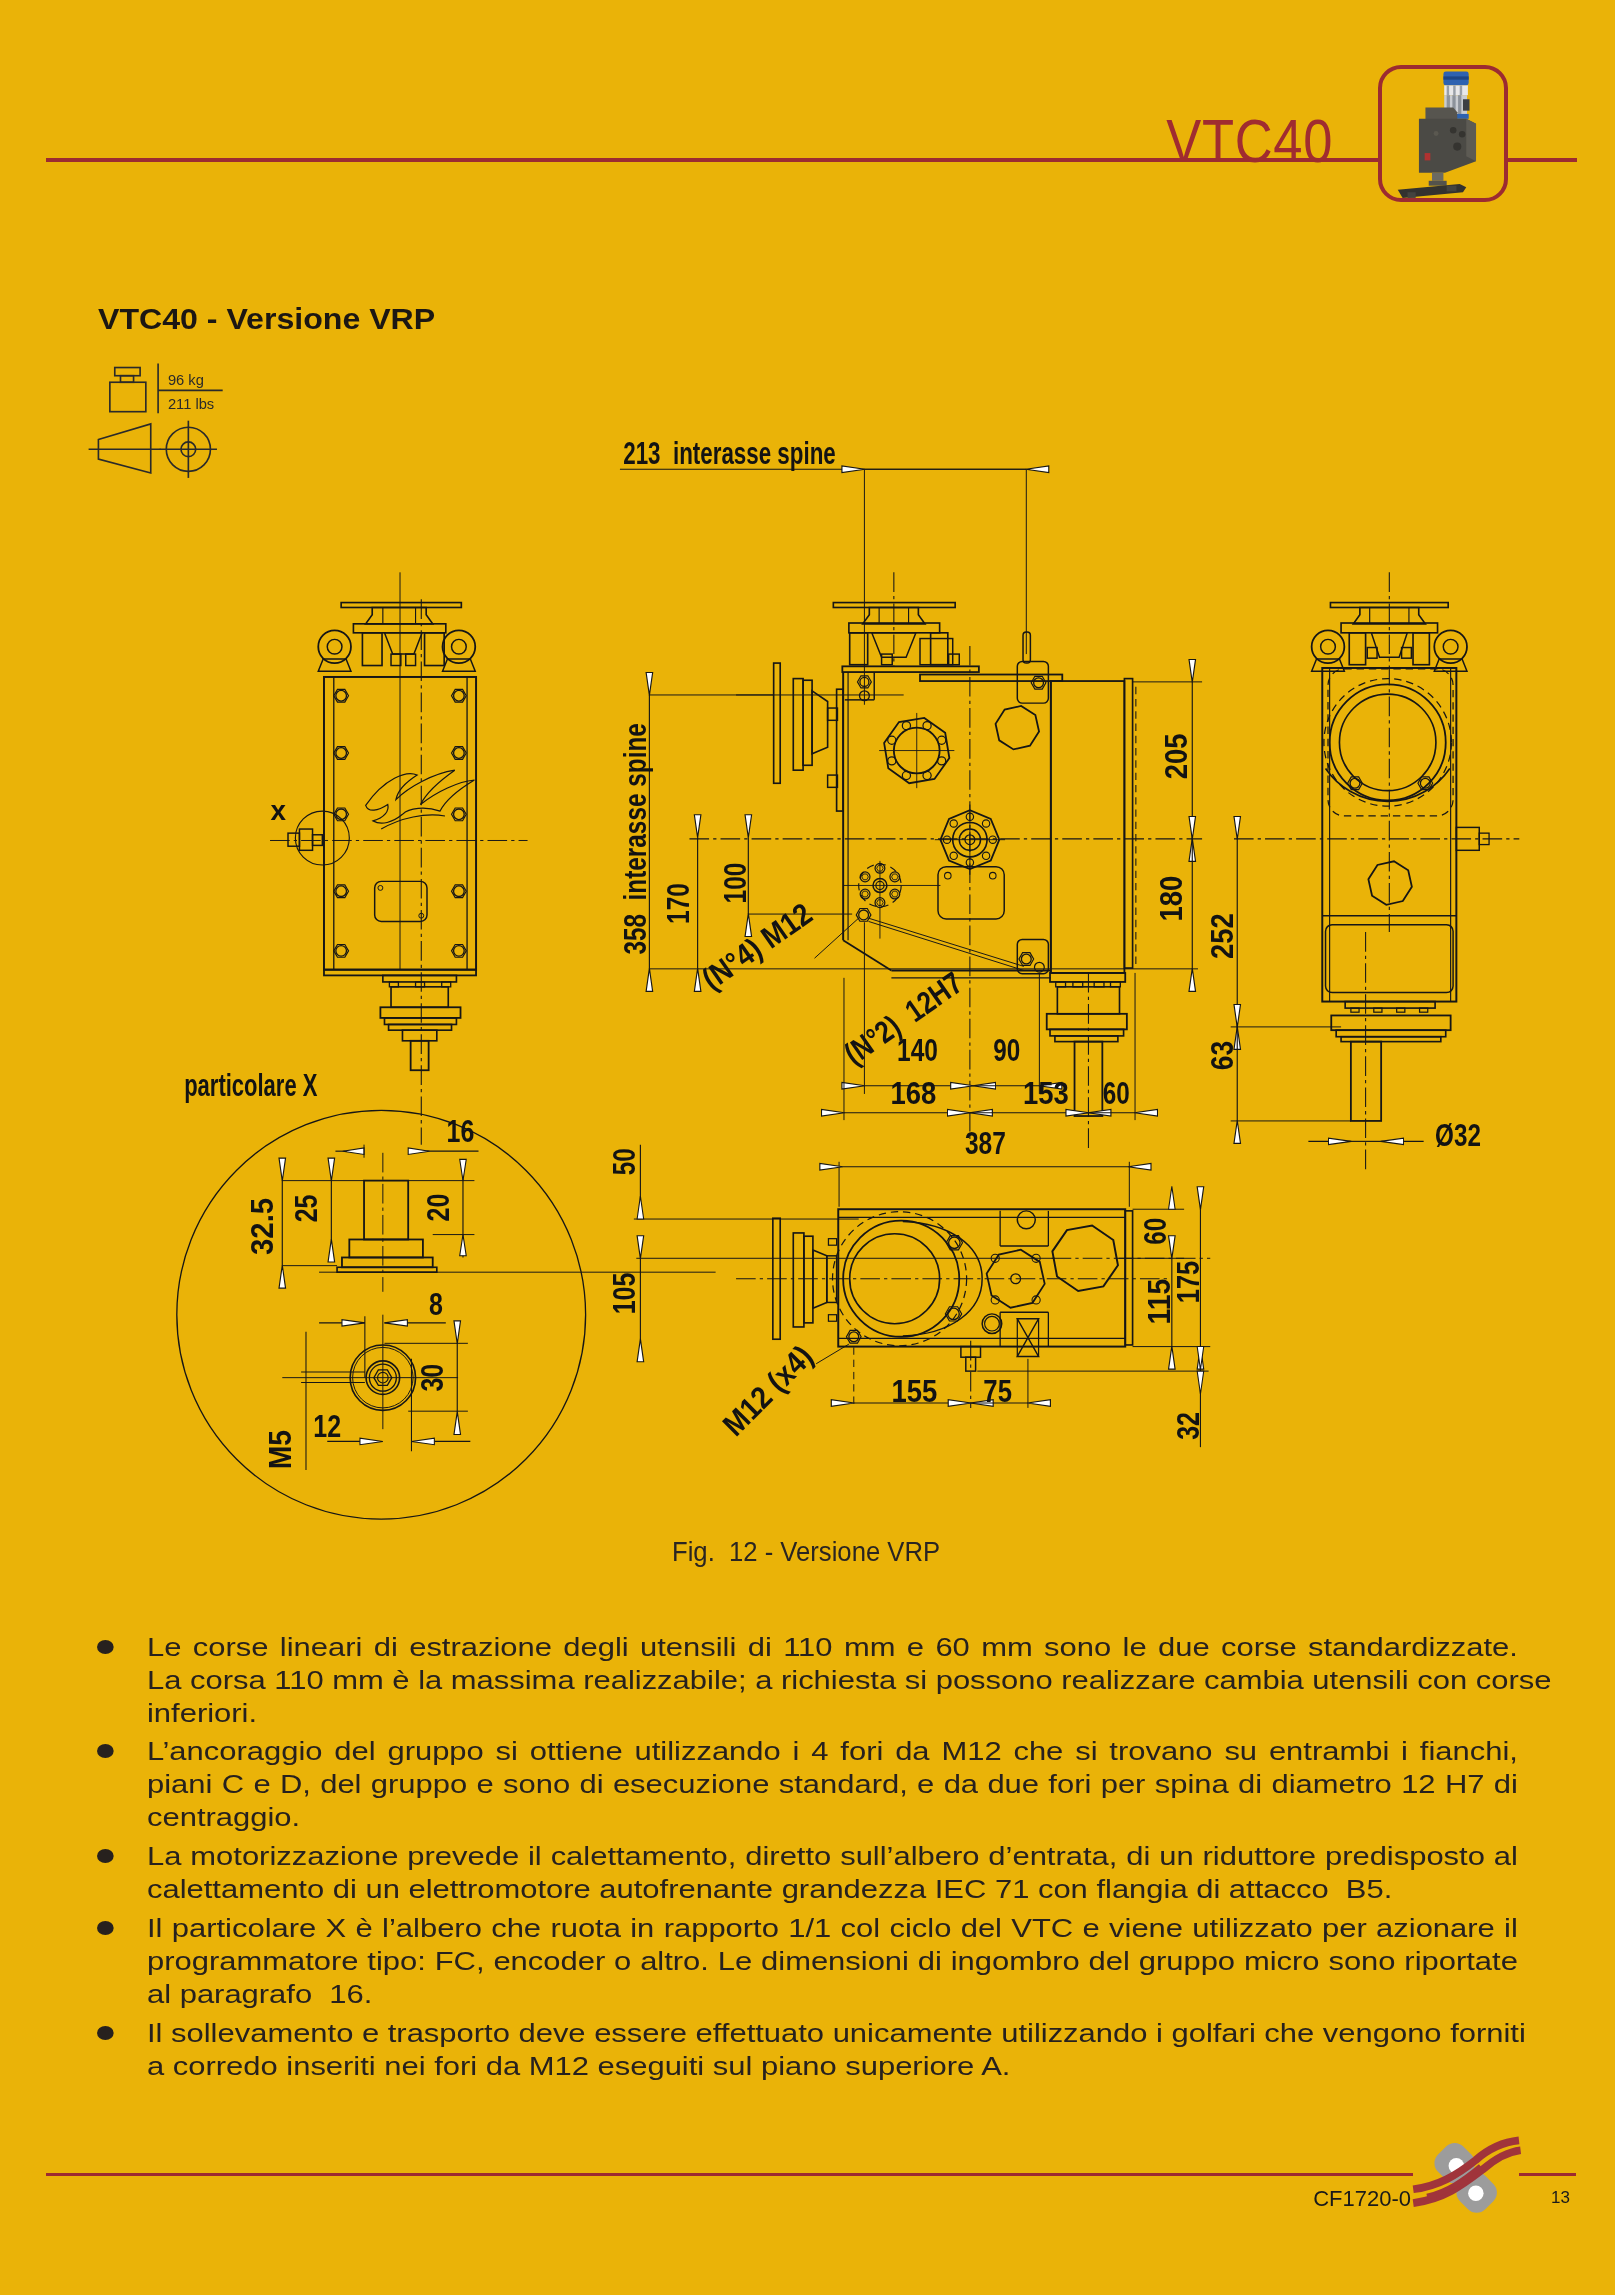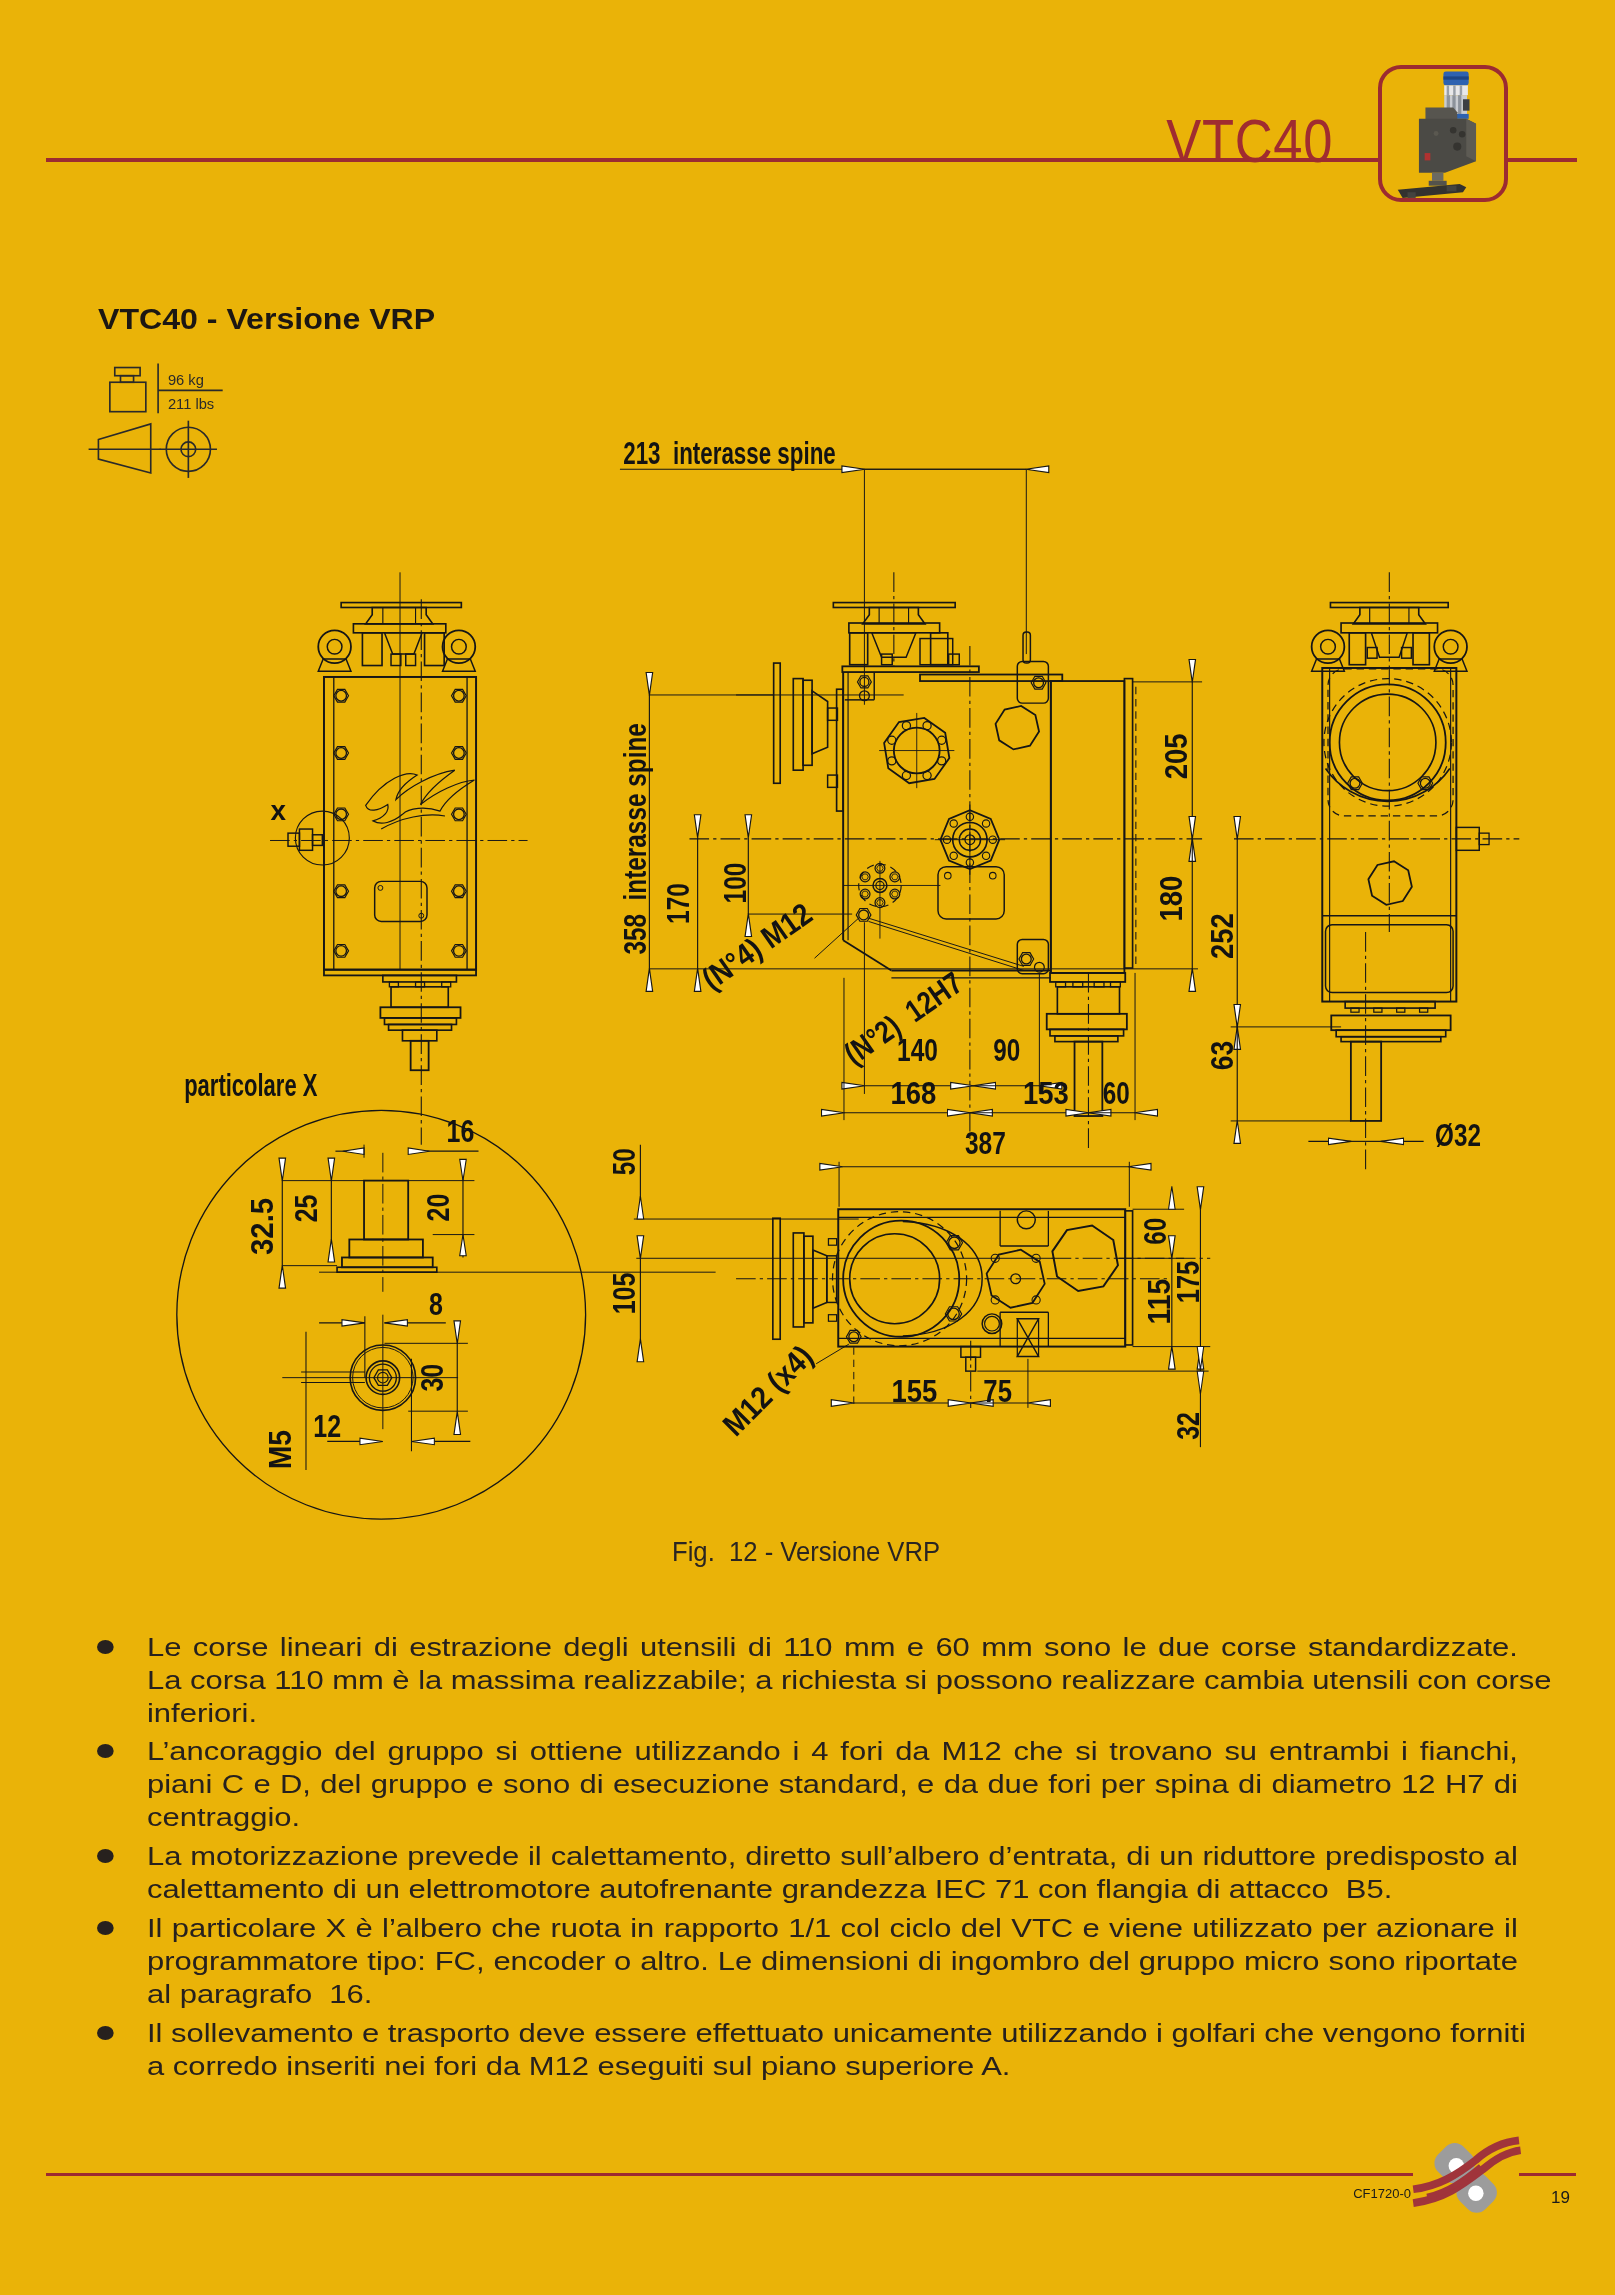--- a/index.html
+++ b/index.html
@@ -11,21 +11,21 @@
   #hline-l{left:46px;top:158px;width:1332px;height:4.1px;background:#9c2b31;}
   #hline-r{left:1508px;top:158px;width:69px;height:4.1px;background:#9c2b31;}
   #hbox{left:1378px;top:65px;width:130px;height:137px;border:4.9px solid #9c2b31;border-radius:23px;box-sizing:border-box;}
   #heading{left:98px;top:303px;font-size:29px;font-weight:bold;color:#1c1713;
            transform:scaleX(1.107);transform-origin:left center;white-space:nowrap;}
   .btxt{left:147px;width:1152px;font-size:26px;line-height:33px;color:#27211e;transform:scaleX(1.19);transform-origin:left top;}
   .btxt .ln{text-align:justify;text-align-last:justify;white-space:nowrap;}
   .btxt .lnlast{text-align:left;text-align-last:left;}
   .dot{position:absolute;left:-42px;top:9px;width:14px;height:14px;border-radius:50%;background:#27211e;}
   #caption{left:672px;top:1537px;font-size:27px;color:#2a2522;transform:scaleX(0.95);transform-origin:left top;white-space:nowrap;}
-  #cf{left:1243px;top:2186px;width:168px;text-align:right;font-size:13px;color:#1a1a1a;}
+  #cf{left:1243px;top:2186px;width:168px;text-align:right;font-size:22px;color:#1a1a1a;}
   #pgnum{left:1537px;top:2188px;width:33px;text-align:right;font-size:17px;color:#1a1a1a;}
   #fline-l{left:46px;top:2173px;width:1367px;height:3.3px;background:#9c2b31;}
   #fline-r{left:1519px;top:2173px;width:57px;height:3.3px;background:#9c2b31;}
 </style>
 </head>
 <body>
 <div id="page">
   <div class="abs" id="title">VTC40</div>
   <div class="abs" id="hline-l"></div>
   <div class="abs" id="hline-r"></div>
@@ -504,21 +504,21 @@
     <div class="ln">programmatore tipo: FC, encoder o altro. Le dimensioni di ingombro del gruppo micro sono riportate</div>
     <div class="ln lnlast">al paragrafo&nbsp; 16.</div>
   </div>
   <div class="abs btxt" style="top:2017px;">
     <span class="dot"></span>
     <div class="ln">Il sollevamento e trasporto deve essere effettuato unicamente utilizzando i golfari che vengono forniti</div>
     <div class="ln lnlast">a corredo inseriti nei fori da M12 eseguiti sul piano superiore A.</div>
   </div>
 
   <div class="abs" id="cf">CF1720-0</div>
-  <div class="abs" id="pgnum">19</div>
+  <div class="abs" id="pgnum">13</div>
   <div class="abs" id="fline-l"></div>
   <div class="abs" id="fline-r"></div>
   <svg class="abs" style="left:1407px;top:2125px" width="119" height="96" viewBox="0 0 145 118" xmlns="http://www.w3.org/2000/svg">
 <g transform="rotate(45 58 47)">
         <rect x="36" y="25" width="44" height="44" rx="15" fill="#9c9c9c"></rect>
       </g>
 <g transform="rotate(45 85 83)">
         <rect x="63" y="61" width="44" height="44" rx="15" fill="#9c9c9c"></rect>
       </g>
 <circle cx="60" cy="50" r="9.5" fill="#ffffff"></circle>

